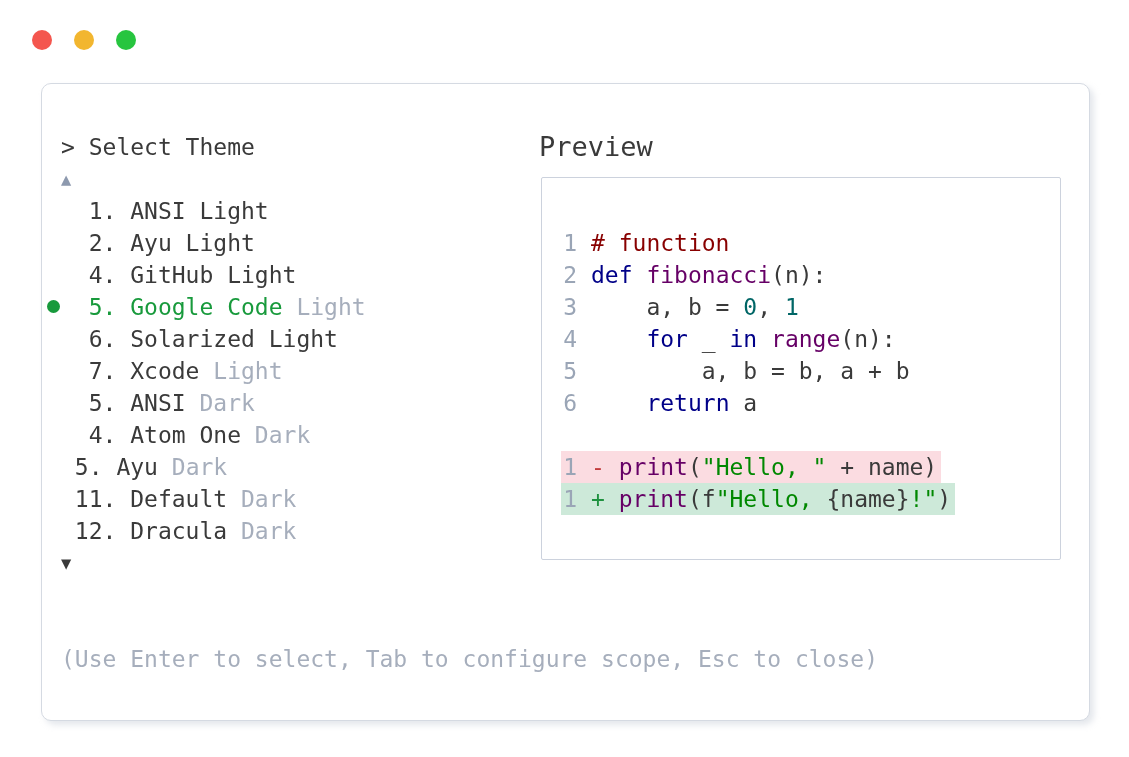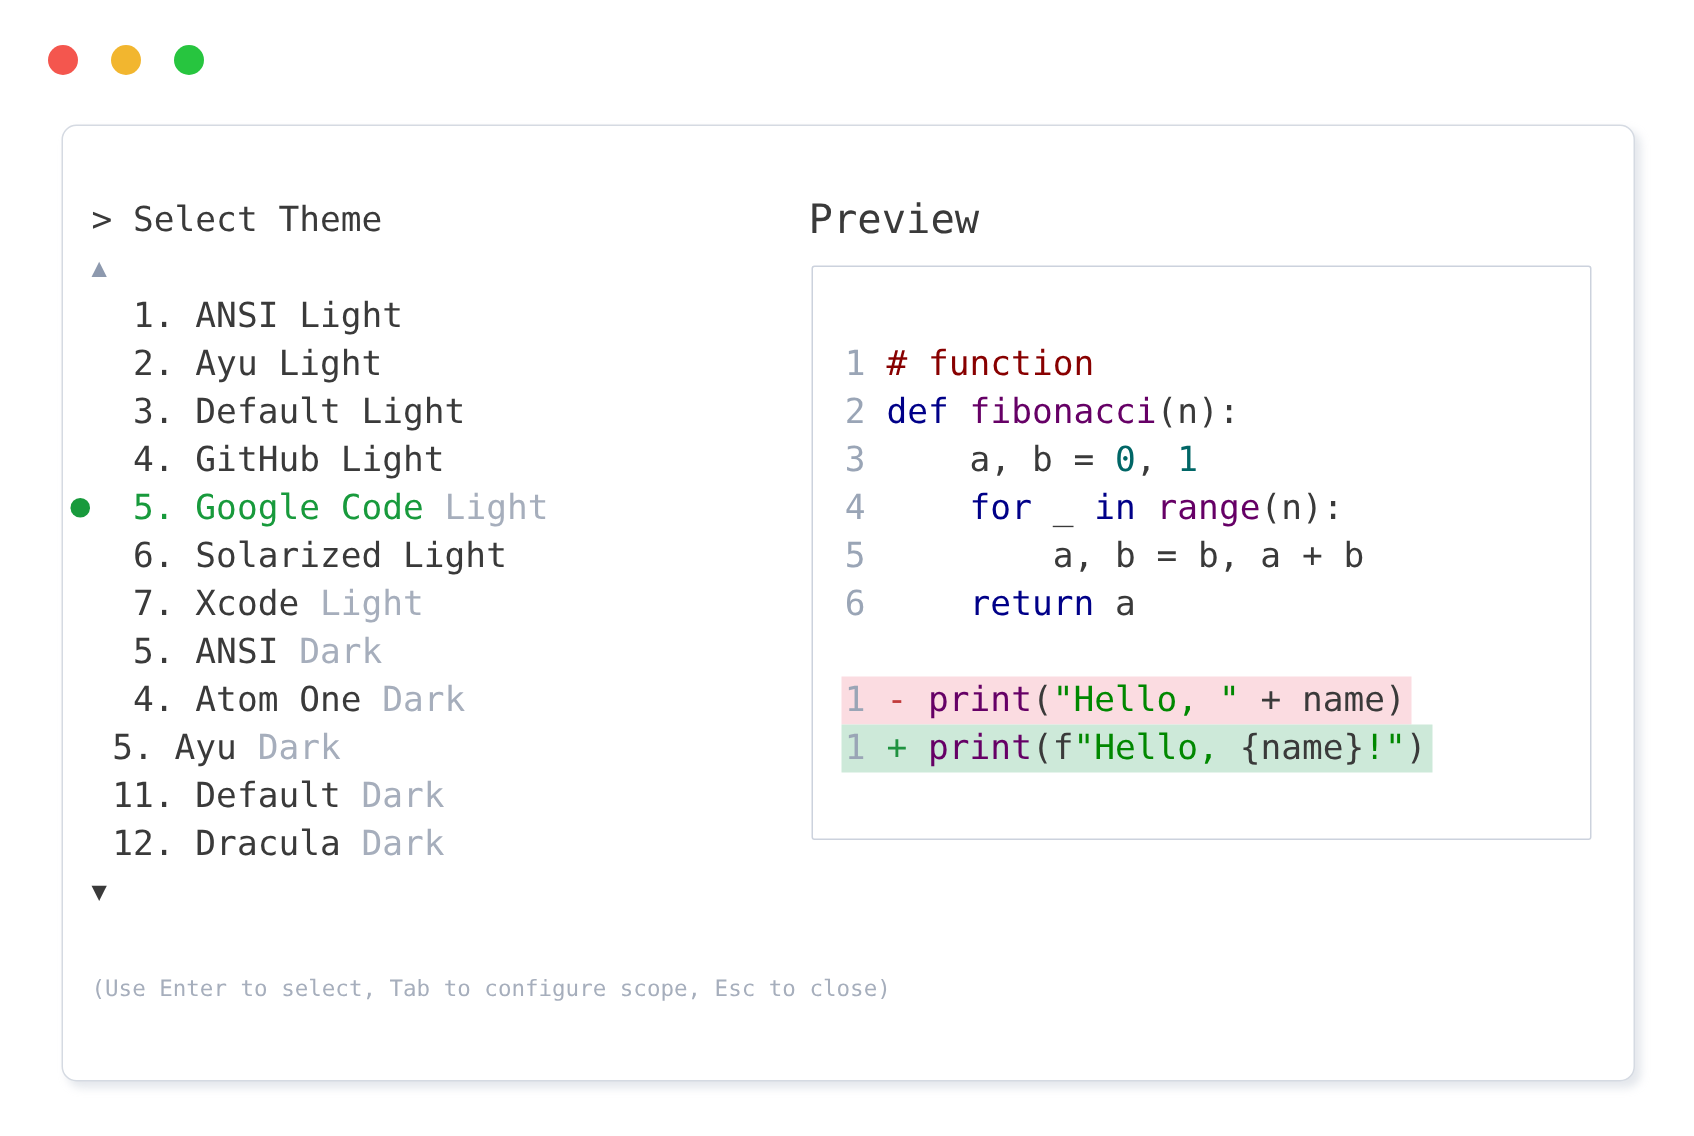--- a/index.html
+++ b/index.html
@@ -17,21 +17,21 @@
   .arrow{font-size:17px;}
   .arrow.up{color:var(--scroll-up);}
   .arrow.down{color:var(--text-dark);}
   .item{position:relative;cursor:default;}
   .item .label{color:var(--text-dark);}
   .item.selected .label{color:var(--accent-green);}
   .item .variant{color:var(--text-muted);}
   .bullet{position:absolute;left:-14px;top:9px;width:13px;height:13px;border-radius:50%;
           background:var(--accent-green);}
   .footer{position:absolute;left:19px;top:559px;height:32px;line-height:32px;
-          font-size:15px;white-space:pre;color:var(--text-muted);}
+          font-size:23px;white-space:pre;color:var(--text-muted);}
   
   .preview-label{position:absolute;left:497px;top:47px;height:32px;line-height:32px;
                  font-size:27px;color:var(--text-dark);white-space:pre;}
   .preview-box{position:absolute;left:499px;top:93px;width:520px;height:383px;
                border:1.5px solid #ccd2dd;border-radius:2px;background:#fff;box-sizing:border-box;}
   .code{padding:49px 0 0 19px;}
   .crow{height:32px;line-height:32px;font-size:23px;white-space:pre;}
   .fill{display:inline-flex;padding:0 4px 0 2px;height:32px;line-height:32px;}
   .crow.removed .fill{background:var(--removed-bg);}
   .crow.added .fill{background:var(--added-bg);}
@@ -57,21 +57,20 @@
   </div>
 
   <div class="window">
 
     <div class="col-left">
       <div class="row">&gt; Select Theme</div>
       <div class="row arrow up">▲</div>
       <div id="theme-list">
           <div class="row item"><span class="label">  1. ANSI Light</span></div>
           <div class="row item"><span class="label">  2. Ayu Light</span></div>
-          <div class="row item"><span class="label">  3. Default Light</span></div>
           <div class="row item"><span class="label">  4. GitHub Light</span></div>
           <div class="row item selected"><span class="bullet"></span><span class="label">  5. Google Code</span><span class="variant"> Light</span></div>
           <div class="row item"><span class="label">  6. Solarized Light</span></div>
           <div class="row item"><span class="label">  7. Xcode</span><span class="variant"> Light</span></div>
           <div class="row item"><span class="label">  5. ANSI</span><span class="variant"> Dark</span></div>
           <div class="row item"><span class="label">  4. Atom One</span><span class="variant"> Dark</span></div>
           <div class="row item"><span class="label"> 5. Ayu</span><span class="variant"> Dark</span></div>
           <div class="row item"><span class="label"> 11. Default</span><span class="variant"> Dark</span></div>
           <div class="row item"><span class="label"> 12. Dracula</span><span class="variant"> Dark</span></div>
         </div>

